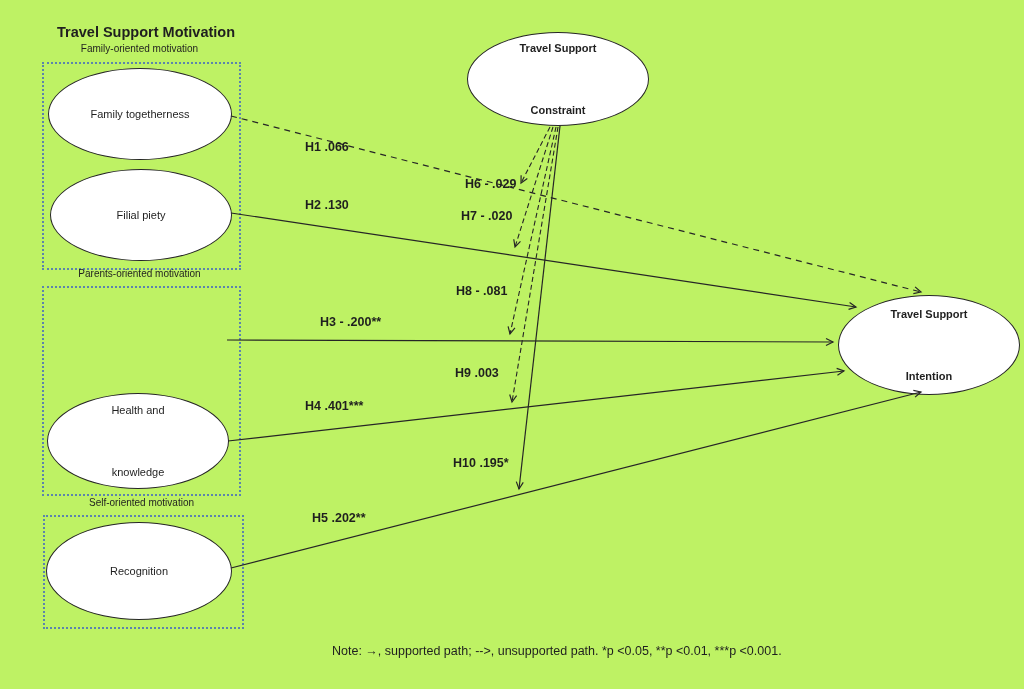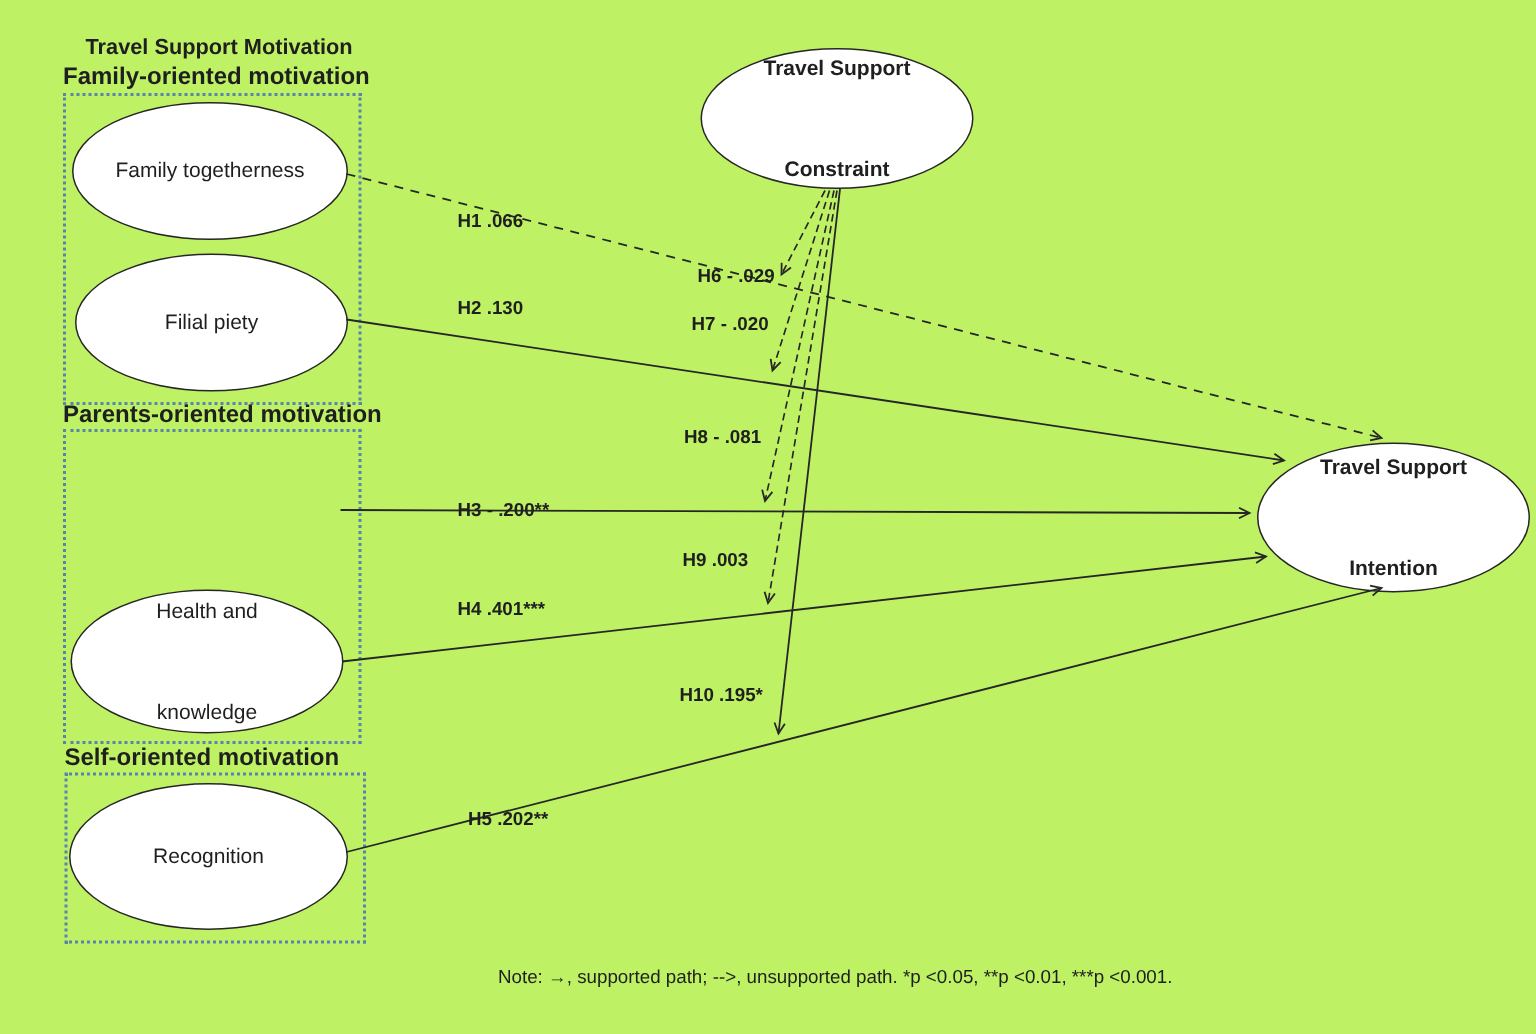--- a/index.html
+++ b/index.html
@@ -7,28 +7,28 @@
     position:relative;width:1024px;height:689px;background:#bef264;
     font-family:"Liberation Sans","DejaVu Sans",sans-serif;color:#1f1f1f;overflow:hidden;
   }
   .edges{position:absolute;left:0;top:0;width:1024px;height:689px;pointer-events:none;z-index:3;}
   .group-box{
     position:absolute;border:2px dotted #5b84ad;background:transparent;z-index:1;
   }
   .node{
     position:absolute;border:1.6px solid #262626;border-radius:50%;background:#ffffff;
     display:flex;flex-direction:column;align-items:center;justify-content:center;
-    text-align:center;font-size:14px;line-height:1.65;z-index:2;gap:43px;
+    text-align:center;font-size:11px;line-height:1.65;z-index:2;gap:43px;
   }
   .node.bold{font-weight:700;}
   .fig-title{
     position:absolute;font-size:14.5px;font-weight:700;white-space:nowrap;z-index:4;
   }
   .group-label{
-    position:absolute;font-size:16px;font-weight:700;text-align:left;white-space:nowrap;z-index:4;
+    position:absolute;font-size:10px;font-weight:400;text-align:center;white-space:nowrap;z-index:4;
   }
   .path-label{
     position:absolute;font-size:12.5px;font-weight:700;white-space:nowrap;z-index:4;
   }
   .caption,.note{
     position:absolute;font-size:12.5px;white-space:nowrap;z-index:4;
   }
 </style>
 </head>
 <body>
@@ -89,23 +89,23 @@
     <span>Constraint</span>
   </div>
 
   <div class="node bold" style="left:838px;top:295px;width:180px;height:98px;">
     <span>Travel Support</span>
     <span>Intention</span>
   </div>
 
   <div class="path-label" style="left:305px;top:104px;margin-top:36px;">H1 .066</div>
   <div class="path-label" style="left:305px;top:198px;">H2 .130</div>
-  <div class="path-label" style="left:305px;top:315px;margin-top:18px;">H3 - .200**</div>
+  <div class="path-label" style="left:320px;top:315px;">H3 - .200**</div>
   <div class="path-label" style="left:305px;top:399px;">H4 .401***</div>
-  <div class="path-label" style="left:312px;top:539px;">H5 .202**</div>
+  <div class="path-label" style="left:312px;top:511px;">H5 .202**</div>
   <div class="path-label" style="left:465px;top:143px;margin-top:34px;">H6 - .029</div>
   <div class="path-label" style="left:461px;top:209px;">H7 - .020</div>
   <div class="path-label" style="left:456px;top:284px;">H8 - .081</div>
   <div class="path-label" style="left:455px;top:366px;">H9 .003</div>
   <div class="path-label" style="left:453px;top:456px;">H10 .195*</div>
 
   <div class="note" style="left:332px;top:644px;">Note: →, supported path;  --&gt;, unsupported path. *p &lt;0.05, **p &lt;0.01, ***p &lt;0.001.</div>
 
 </div>
 

